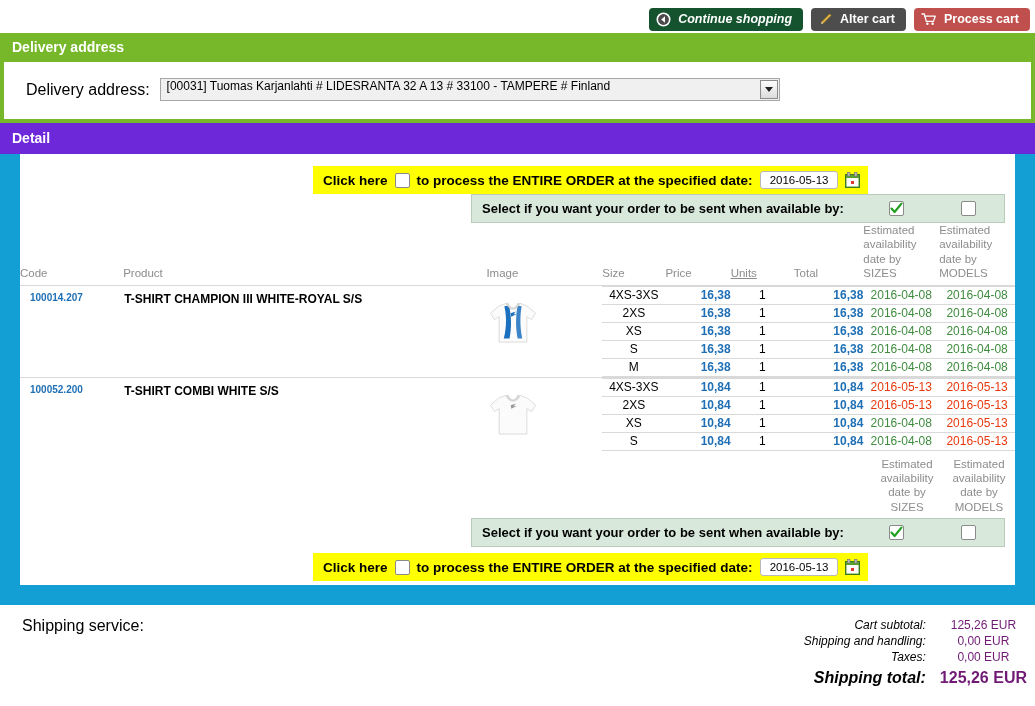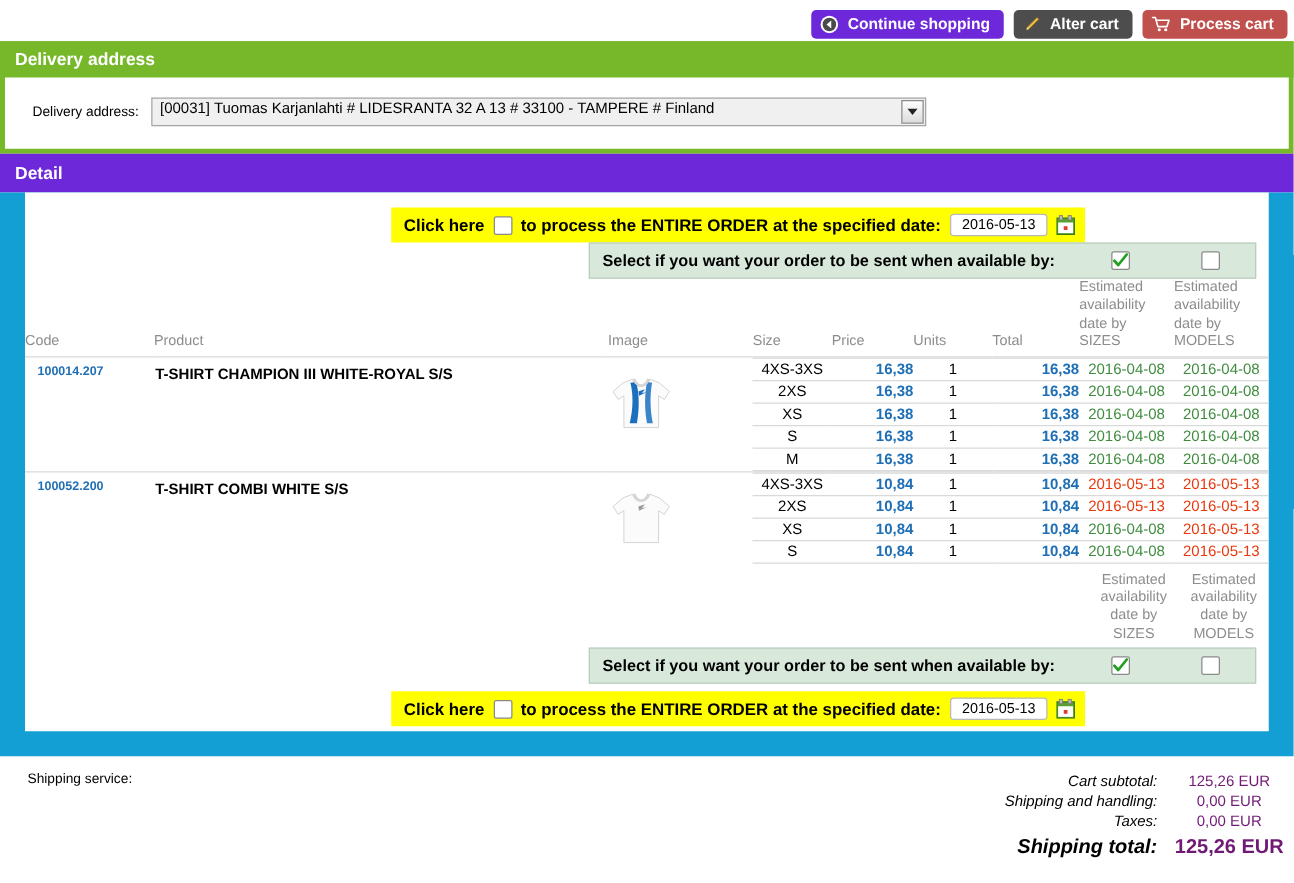--- a/index.html
+++ b/index.html
@@ -35,21 +35,21 @@
     padding: 0 11px 0 7px;
     border-radius: 4px;
     font-size: 12.5px;
     font-weight: bold;
     color: #ffffff;
     cursor: pointer;
     border: none;
     white-space: nowrap;
     line-height: 1;
   }
-  .btn-continue { background: #6d28d9; }
+  .btn-continue { background: #14532d; font-style: italic; }
   .btn-alter    { background: #4d4d4d; }
   .btn-process  { background: #c0504d; }
 
   .ico { display: inline-block; flex: 0 0 auto; line-height: 0; }
   .panel-green-head {
     background: #76b82a;
     color: #ffffff;
     font-size: 14px;
     font-weight: bold;
     padding: 6px 0 7px 12px;
@@ -60,21 +60,21 @@
     padding: 0 0 4px 0;
   }
   .green-body {
     background: #ffffff;
     margin: 0 4px;
     padding: 16px 10px 18px 22px;
     display: flex;
     align-items: center;
     gap: 10px;
   }
-  .lbl { font-size: 11px; color: #000; white-space: nowrap; }
+  .lbl { font-size: 16px; color: #000; white-space: nowrap; }
 
   .select {
     position: relative;
     height: 23px;
     background: #f0f0f0;
     border: 1px solid #a6a6a6;
     display: flex;
     padding: 0 26px 0 6px;
     font-size: 12px;
     color: #000;
@@ -186,21 +186,21 @@
     vertical-align: bottom;
     padding: 0 0 4px 0;
     text-align: left;
     line-height: 1.25;
   }
   th.c-code   { width: 98px;  padding-left: 10px; }
   th.c-prod   { width: 345px; }
   th.c-img    { width: 110px; text-align: left; }
   th.c-size   { width: 60px;  text-align: center; }
   th.c-price  { width: 62px;  text-align: right; }
-  th.c-units  { width: 60px;  text-align: center; }
+  th.c-units  { width: 60px;  text-align: center; text-decoration: underline; }
   th.c-total  { width: 66px;  text-align: right; }
   th.c-sizes  { width: 72px;  text-align: center; }
   th.c-models { width: 72px;  text-align: center; }
 
   .prod-row > td { border-top: 1px solid #d9d9d9; vertical-align: top; padding-top: 6px; }
   .code  { color: #1f6fb4; font-weight: bold; font-size: 10px; padding-left: 10px; }
   .pname { color: #000; font-weight: bold; font-size: 12px; }
 
   .variants { width: 100%; border-collapse: collapse; font-size: 12px; }
   .variants td { padding: 1px 0 2px 0; border-bottom: 1px solid #d9d9d9; height: 17px; }

